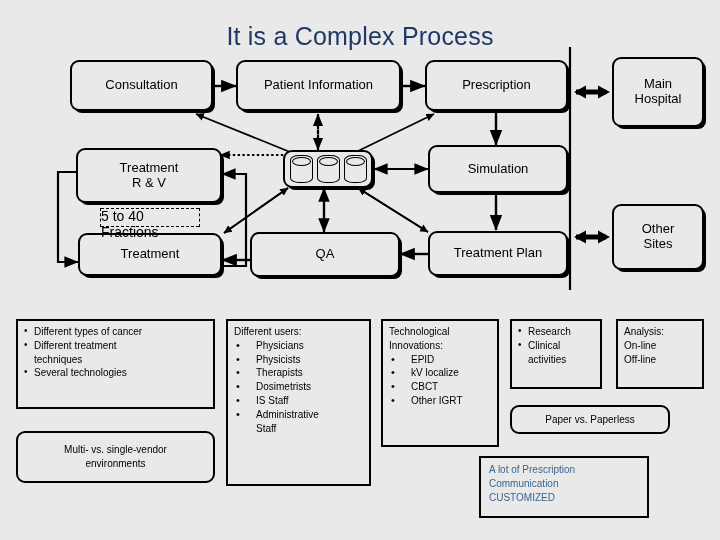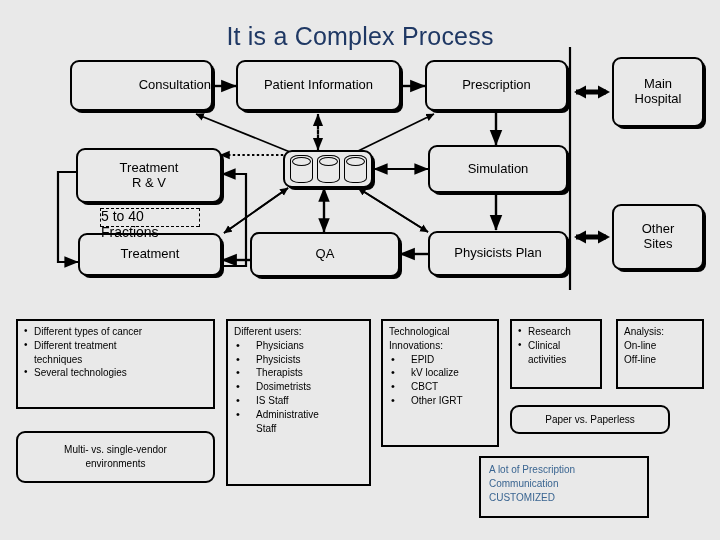--- a/index.html
+++ b/index.html
@@ -240,21 +240,21 @@
       <path d="M610 92 L598 85.5 L598 98.5 z" fill="#000"></path>
     </g>
     
     <g>
       <line x1="576" y1="237" x2="606" y2="237" stroke="#000" stroke-width="5"></line>
       <path d="M574 237 L586 230.5 L586 243.5 z" fill="#000"></path>
       <path d="M610 237 L598 230.5 L598 243.5 z" fill="#000"></path>
     </g>
   </svg>
 
-  <div class="pbox" style="left:70px; top:60px; width:143px; height:51px;justify-content:flex-end;">
+  <div class="pbox" style="left:70px; top:60px; width:143px; height:51px;">
     <span>Consultation</span>
   </div>
 
   <div class="pbox" style="left:236px; top:60px; width:165px; height:51px;">
     <span>Patient Information</span>
   </div>
 
   <div class="pbox" style="left:425px; top:60px; width:143px; height:51px;text-align:right;">
     <span>Prescription</span>
   </div>
@@ -289,21 +289,21 @@
 
   <div class="pbox" style="left:78px; top:233px; width:144px; height:43px;">
     <span>Treatment</span>
   </div>
 
   <div class="pbox" style="left:250px; top:232px; width:150px; height:45px;">
     <span>QA</span>
   </div>
 
   <div class="pbox" style="left:428px; top:231px; width:140px; height:45px;">
-    <span>Physicists Plan</span>
+    <span>Treatment Plan</span>
   </div>
 
   <div class="pbox" style="left:612px; top:204px; width:92px; height:66px; flex-direction:column;">
     <span>Other</span>
     <span>Sites</span>
   </div>
 
   <div class="tbox" style="left:16px; top:319px; width:199px; height:90px;">
     <ul>
       <li>Different types of cancer</li>

